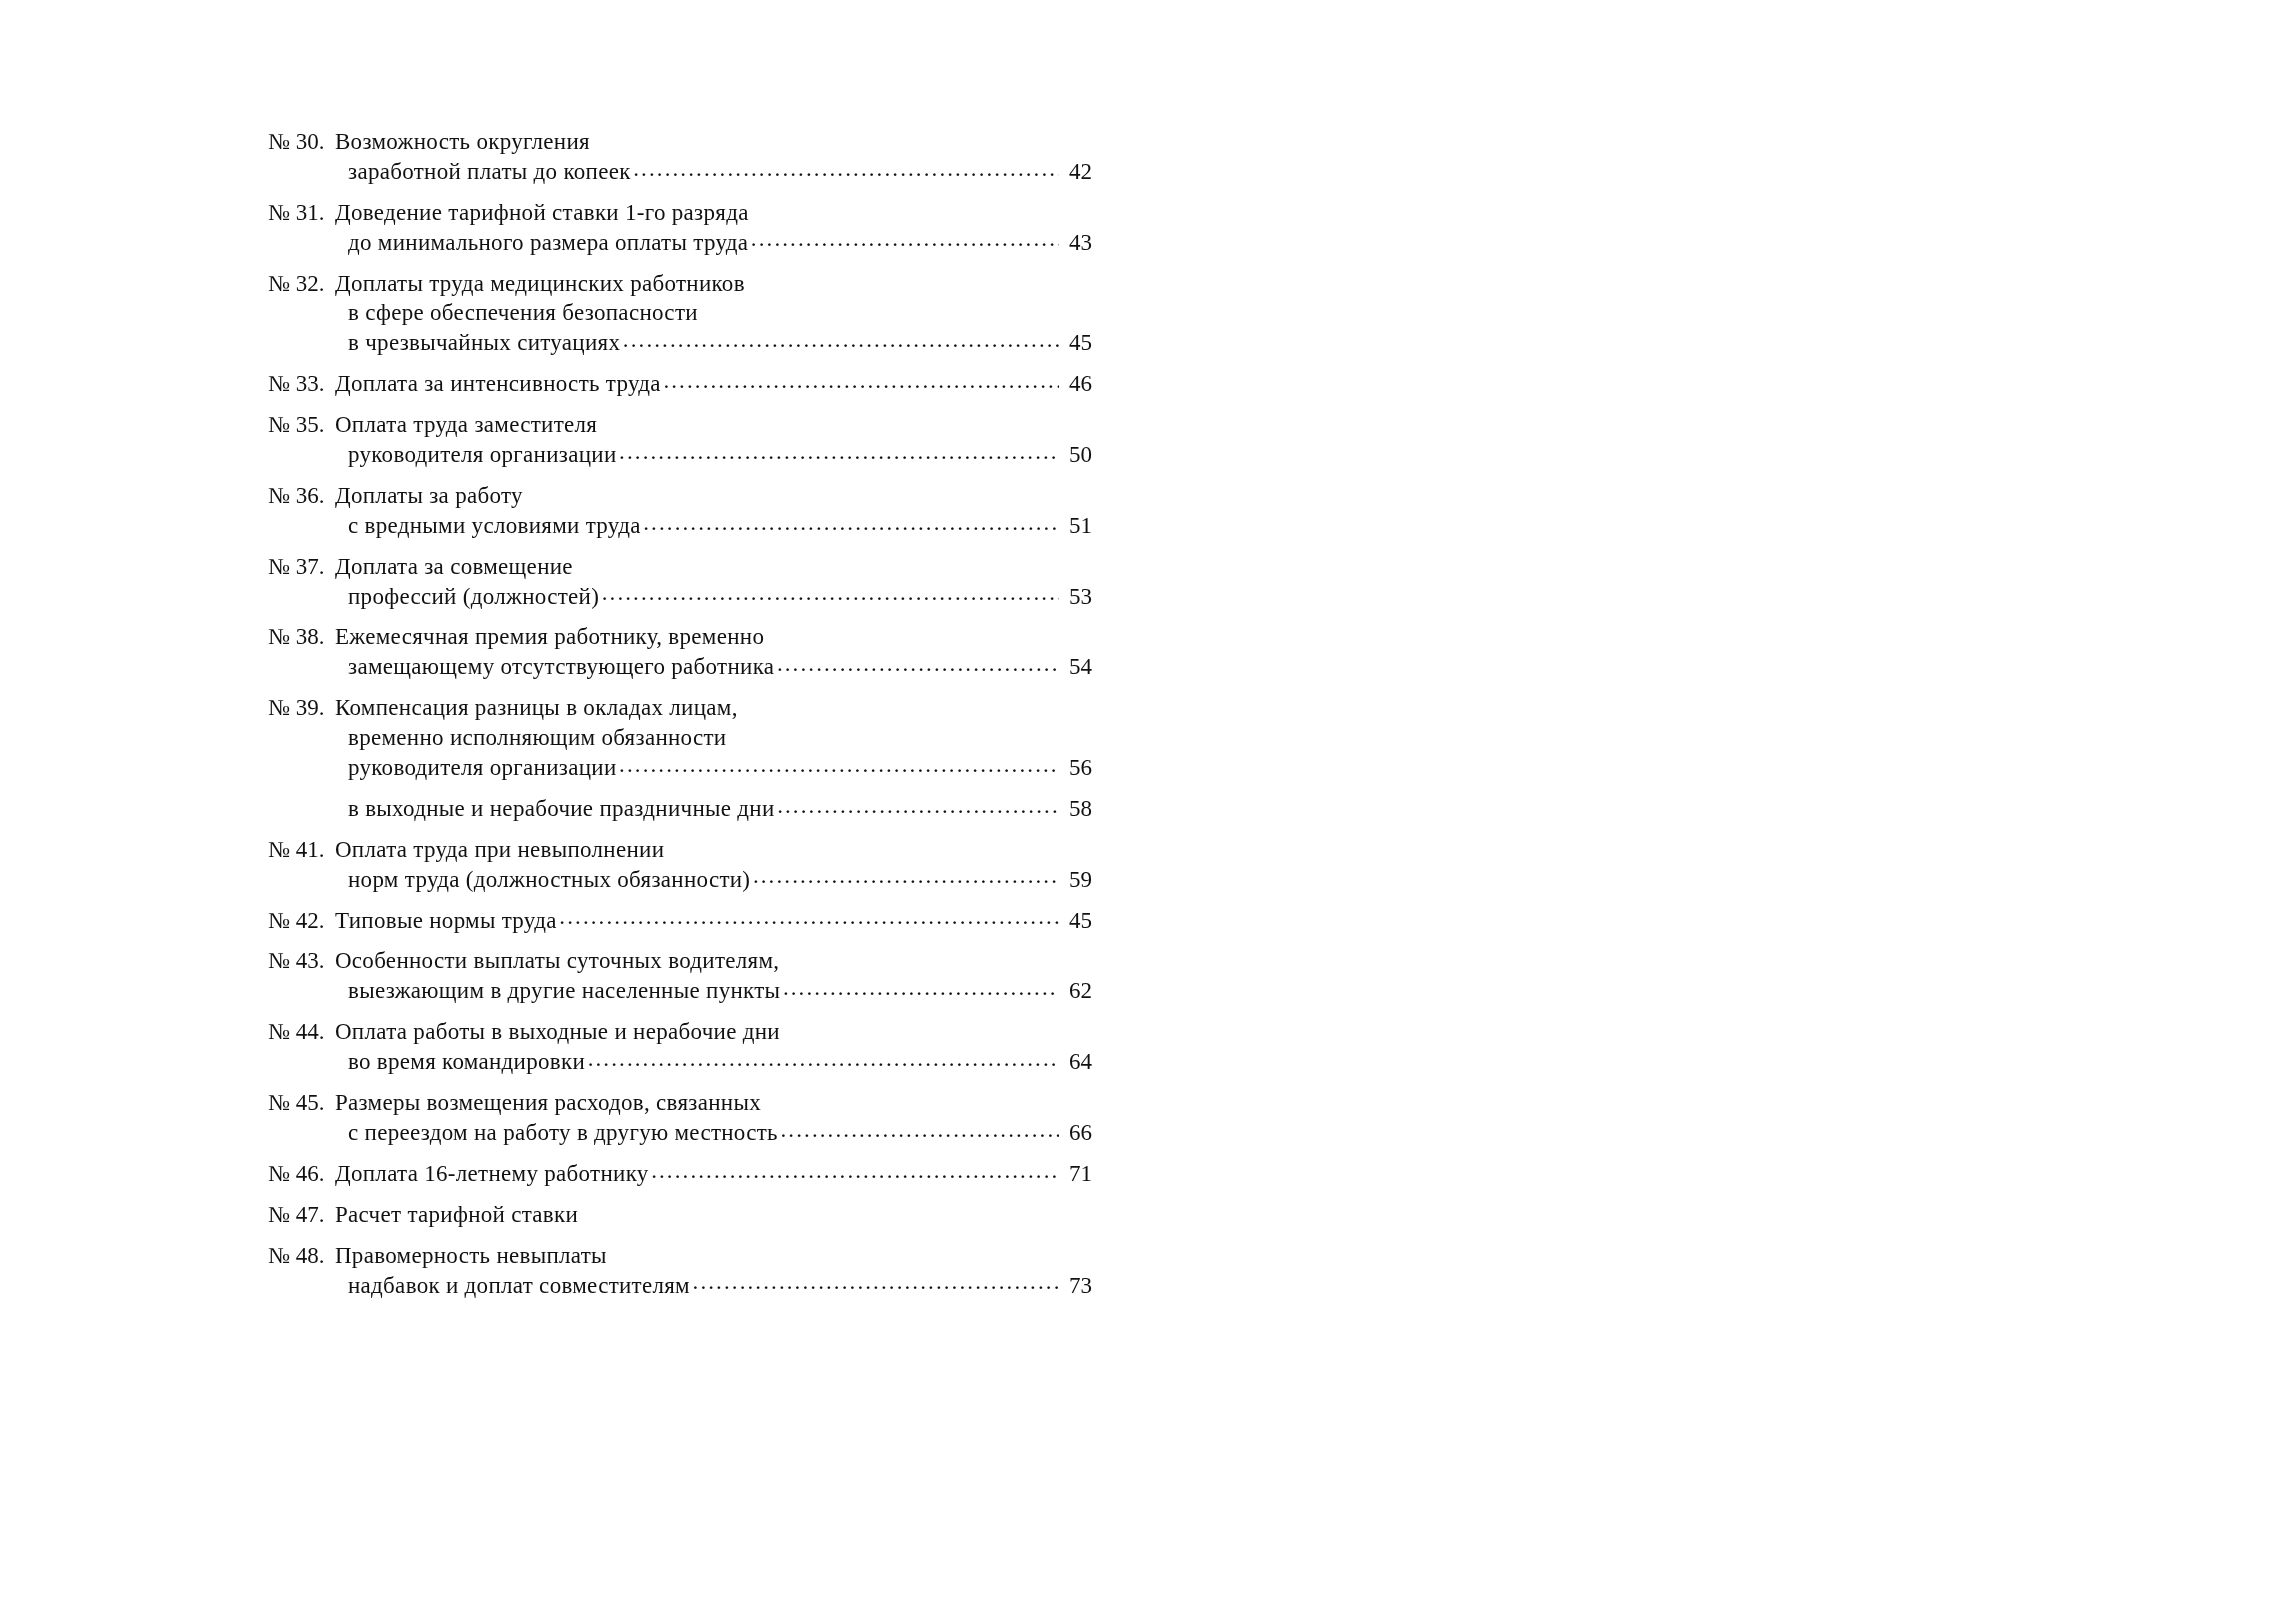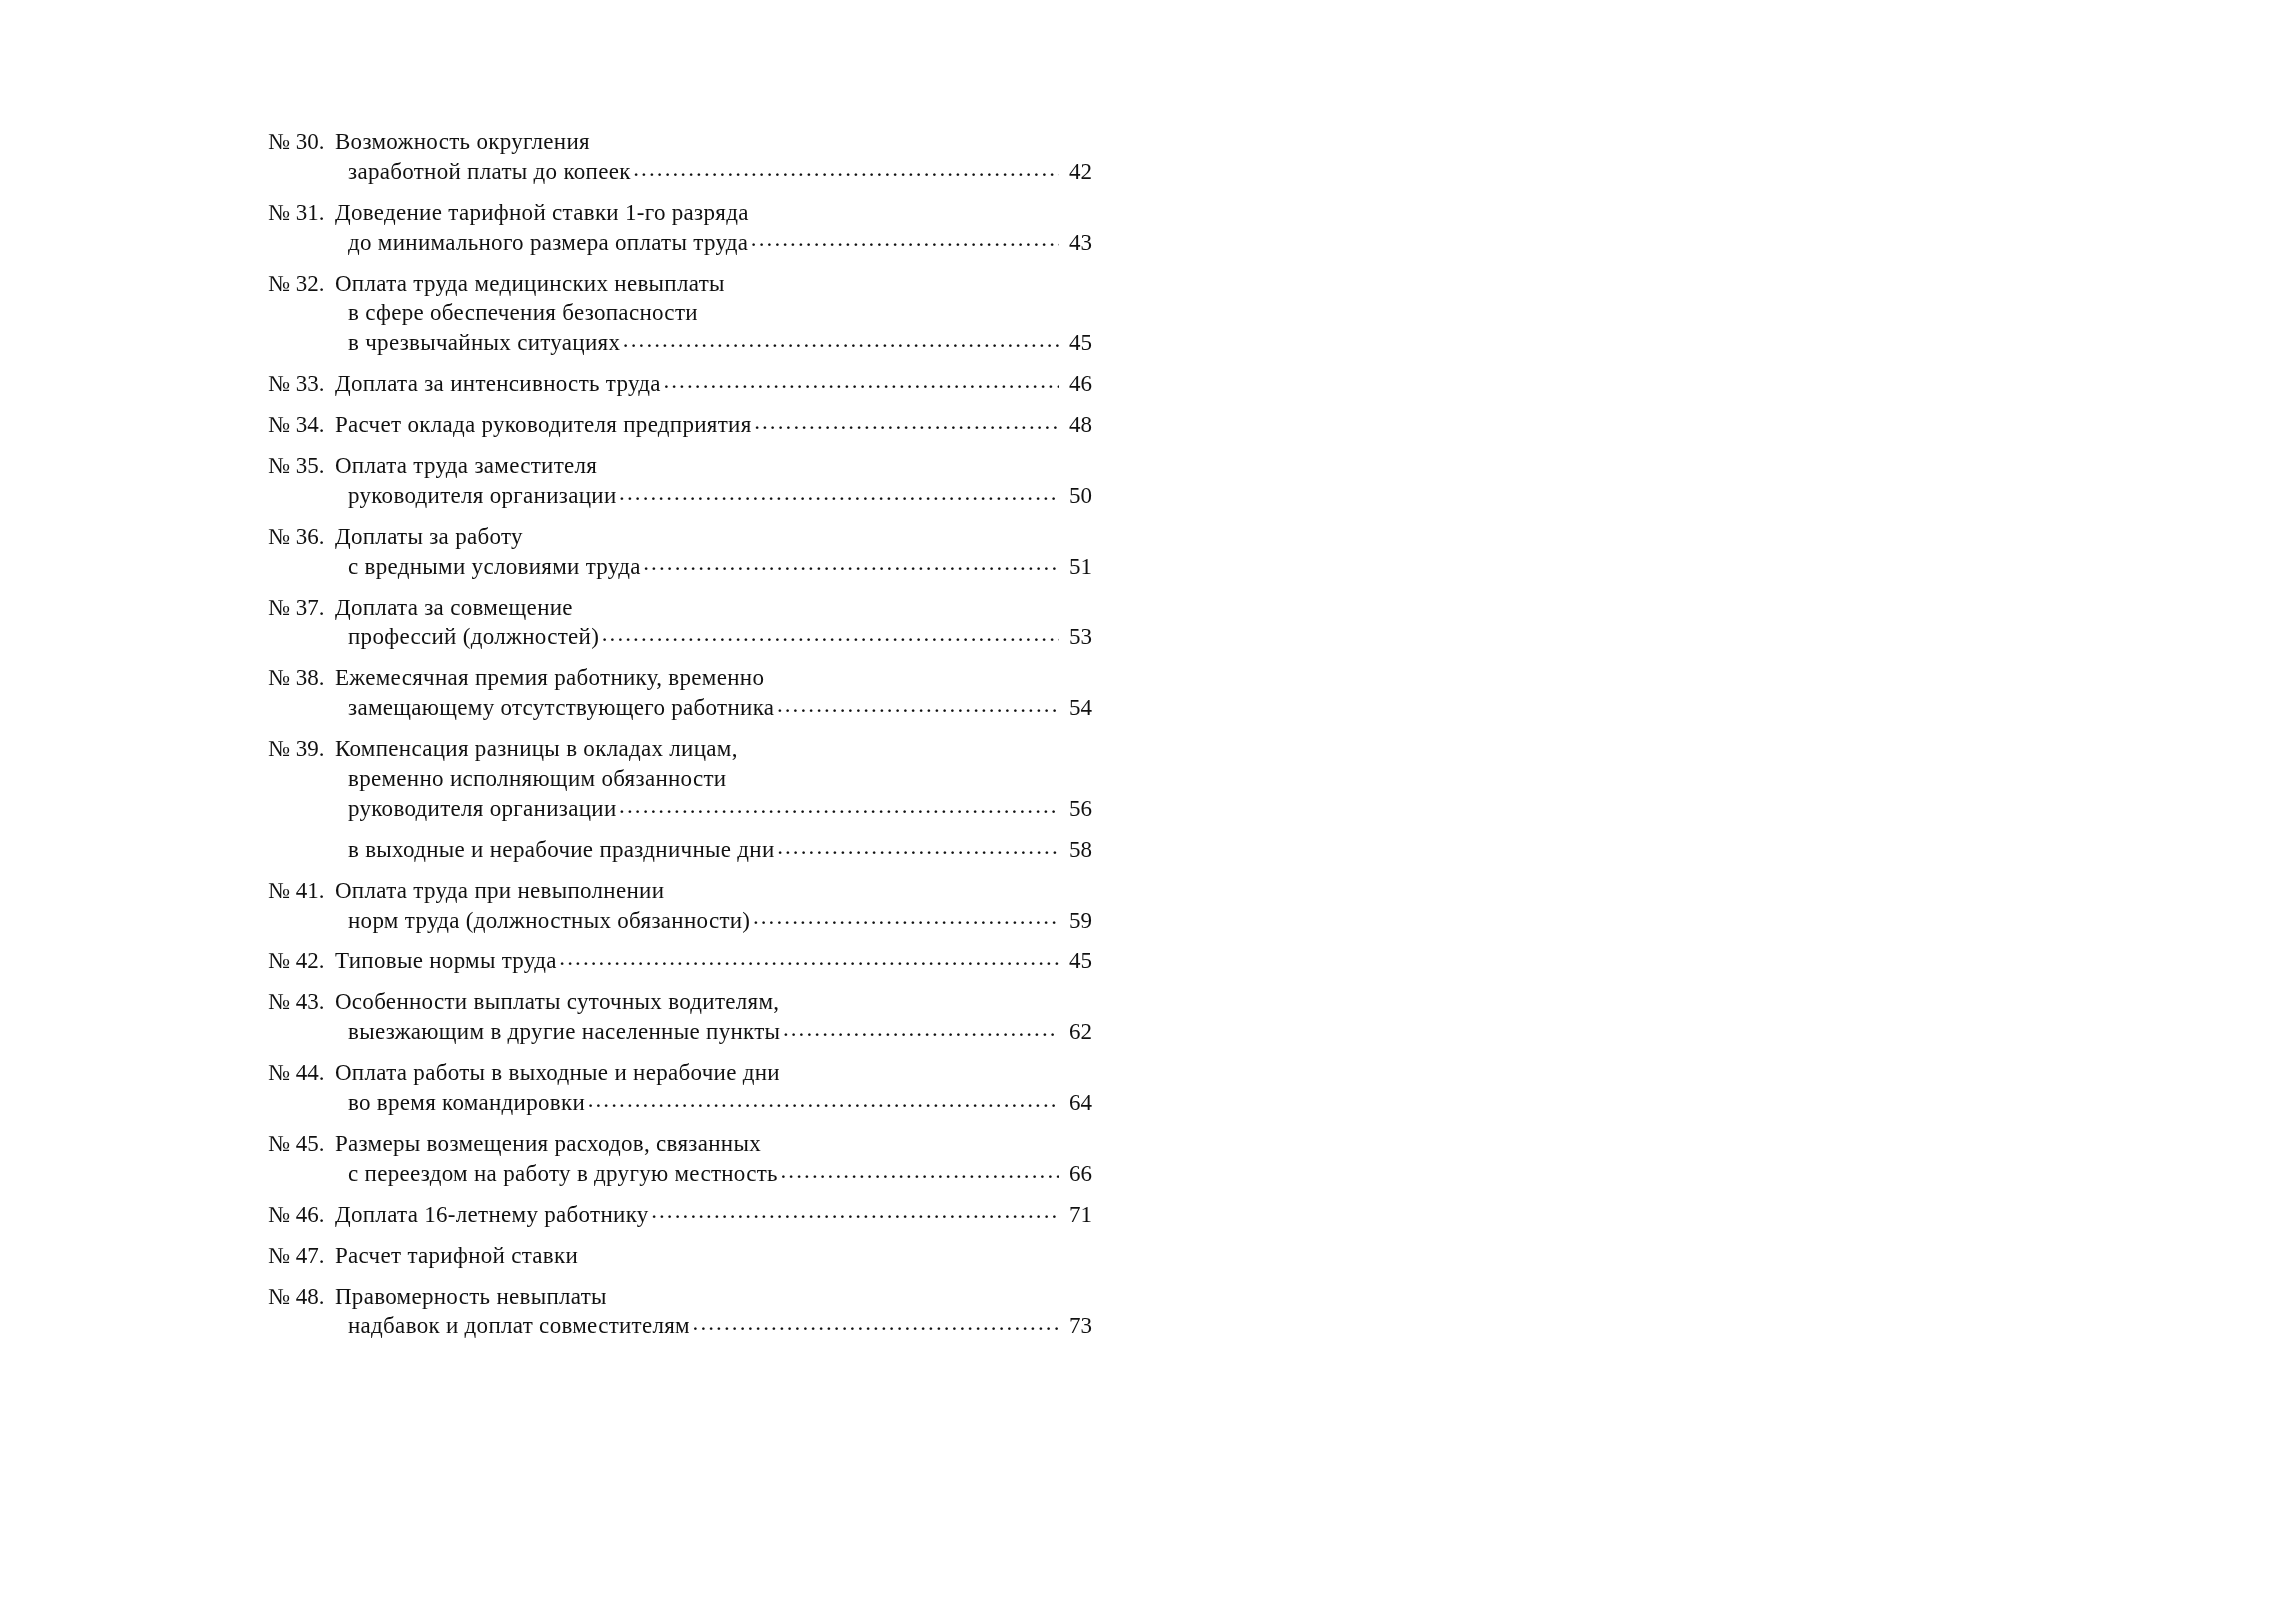--- a/index.html
+++ b/index.html
@@ -95,47 +95,39 @@
         <div class="toc-line">
           <span class="indent"></span>
           <span class="txt">до минимального размера оплаты труда</span>
           <span class="leader"></span>
           <span class="pg">43</span>
         </div>
       </div>
       <div class="toc-entry">
         <div class="toc-line nolead cont">
           <span class="num">№ 32.</span>
-          <span class="txt">Оплата труда медицинских невыплаты</span>
+          <span class="txt">Доплаты труда медицинских работников</span>
         </div>
         <div class="toc-line nolead cont">
           <span class="indent"></span>
           <span class="txt">в сфере обеспечения безопасности</span>
         </div>
         <div class="toc-line">
           <span class="indent"></span>
           <span class="txt">в чрезвычайных ситуациях</span>
           <span class="leader"></span>
           <span class="pg">45</span>
         </div>
       </div>
       <div class="toc-entry">
         <div class="toc-line">
           <span class="num">№ 33.</span>
           <span class="txt">Доплата за интенсивность труда</span>
           <span class="leader"></span>
           <span class="pg">46</span>
-        </div>
-      </div>
-      <div class="toc-entry">
-        <div class="toc-line">
-          <span class="num">№ 34.</span>
-          <span class="txt">Расчет оклада руководителя предприятия</span>
-          <span class="leader"></span>
-          <span class="pg">48</span>
         </div>
       </div>
       <div class="toc-entry">
         <div class="toc-line nolead cont">
           <span class="num">№ 35.</span>
           <span class="txt">Оплата труда заместителя</span>
         </div>
         <div class="toc-line">
           <span class="indent"></span>
           <span class="txt">руководителя организации</span>

